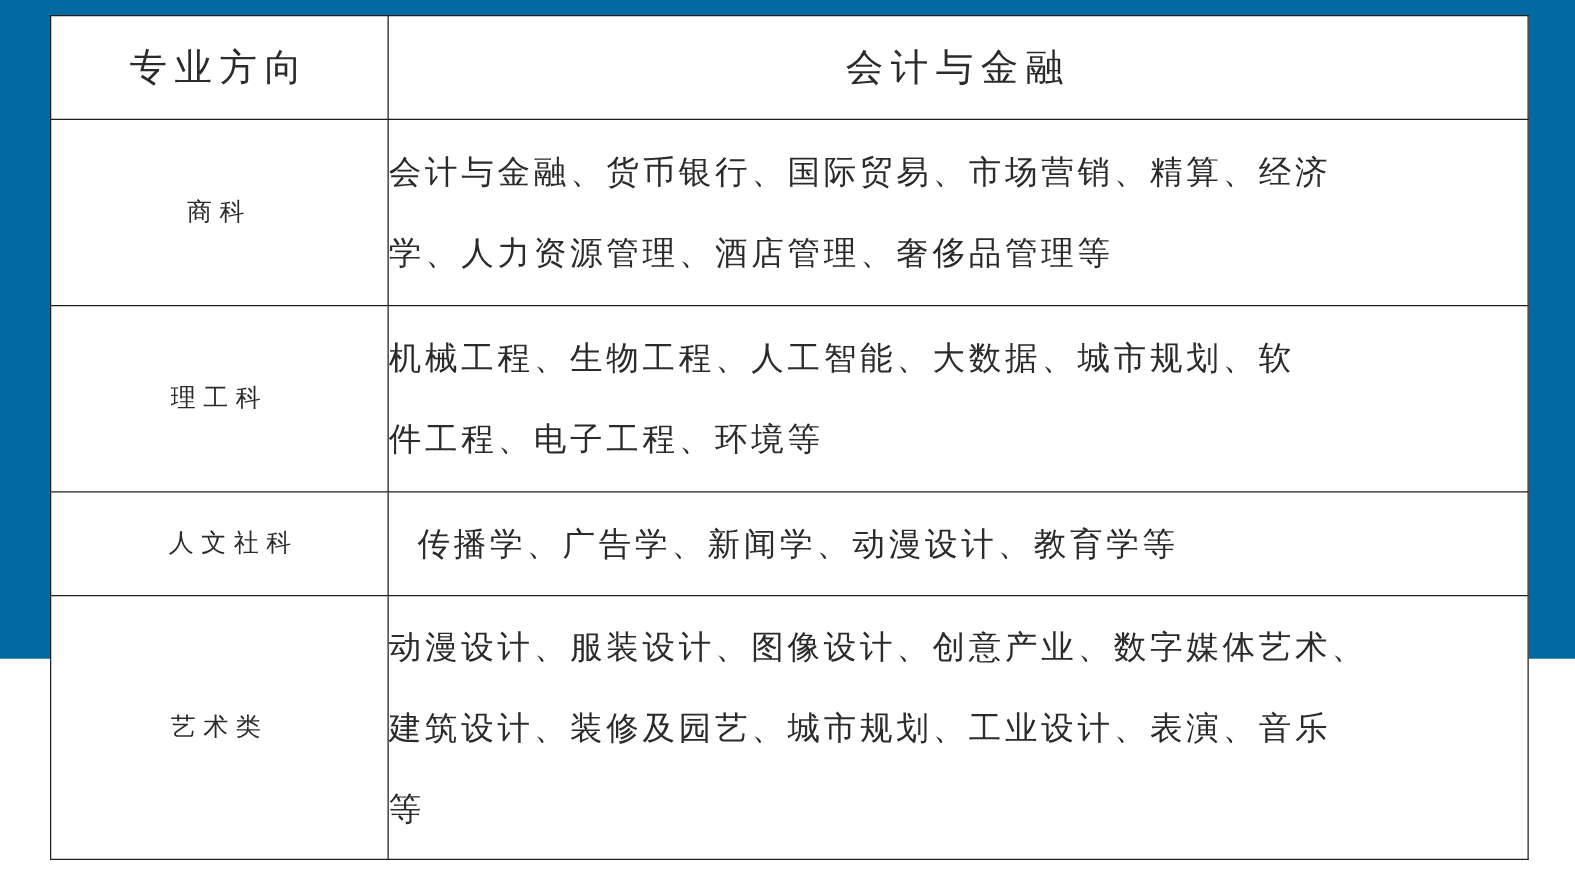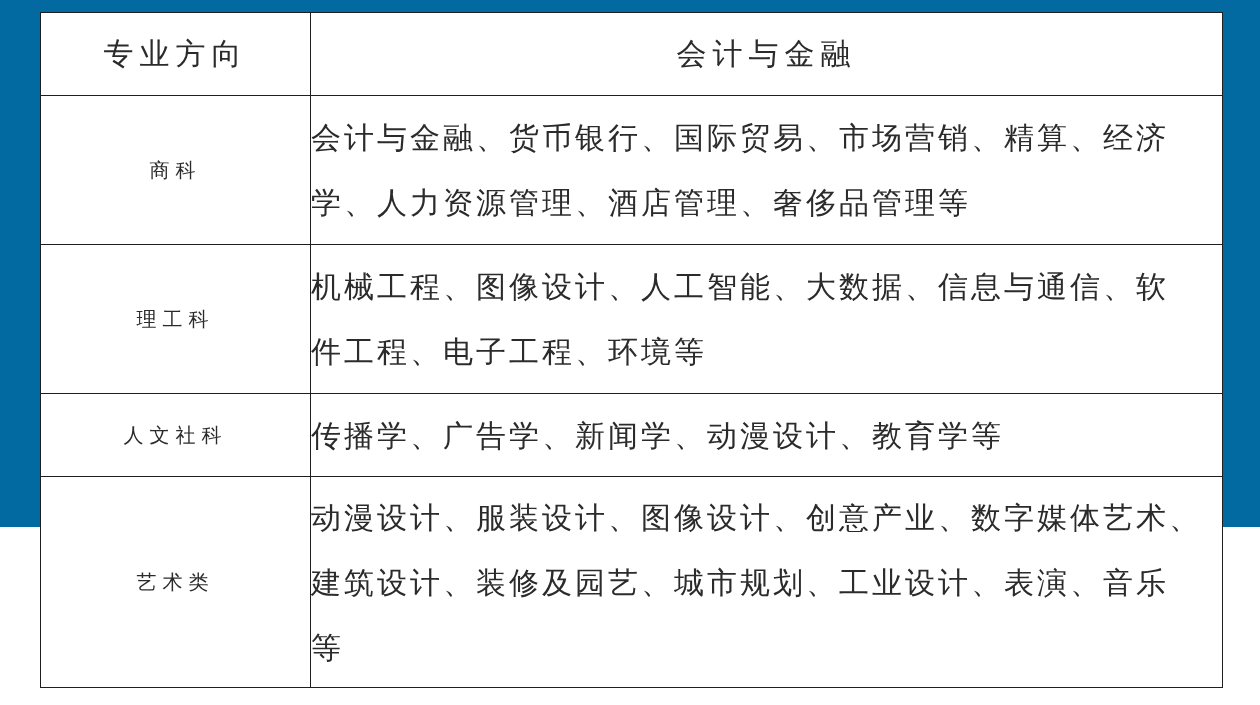--- a/index.html
+++ b/index.html
@@ -32,36 +32,36 @@
     padding: 0;
     font-weight: normal;
     vertical-align: middle;
     overflow: hidden;
   }
   col.c-direction { width: 270px; }
   col.c-name { width: 912px; }
 
   tr.h-header  td, tr.h-header  th { height: 82px; }
   tr.h-two     td { height: 148px; }
-  tr.h-one     td { height: 82px; }
+  tr.h-one     td { height: 82px; padding-left: 23px; }
   tr.h-three   td { height: 210px; }
 
   .dir-cell {
     text-align: center;
     font-size: 20px;
     letter-spacing: 6px;
     line-height: 1.3;
   }
   .head-cell {
     text-align: center;
     font-size: 30px;
     letter-spacing: 6px;
   }
   .majors-cell {
-    font-size: 30px;
+    font-size: 26px;
     letter-spacing: 3px;
     line-height: 65px;
     padding-left: 8px;
     white-space: pre-line;
     text-align: left;
   }
 </style>
 </head>
 <body>
 
@@ -76,21 +76,21 @@
         <th class="head-cell">专业方向</th>
         <th class="head-cell">会计与金融</th>
       </tr>
       <tr class="h-two">
         <td class="dir-cell">商科</td>
         <td class="majors-cell">会计与金融、货币银行、国际贸易、市场营销、精算、经济
 学、人力资源管理、酒店管理、奢侈品管理等</td>
       </tr>
       <tr class="h-two">
         <td class="dir-cell">理工科</td>
-        <td class="majors-cell">机械工程、图像设计、人工智能、大数据、信息与通信、软
+        <td class="majors-cell">机械工程、生物工程、人工智能、大数据、城市规划、软
 件工程、电子工程、环境等</td>
       </tr>
       <tr class="h-one">
         <td class="dir-cell">人文社科</td>
         <td class="majors-cell">传播学、广告学、新闻学、动漫设计、教育学等</td>
       </tr>
       <tr class="h-three">
         <td class="dir-cell">艺术类</td>
         <td class="majors-cell">动漫设计、服装设计、图像设计、创意产业、数字媒体艺术、
 建筑设计、装修及园艺、城市规划、工业设计、表演、音乐

